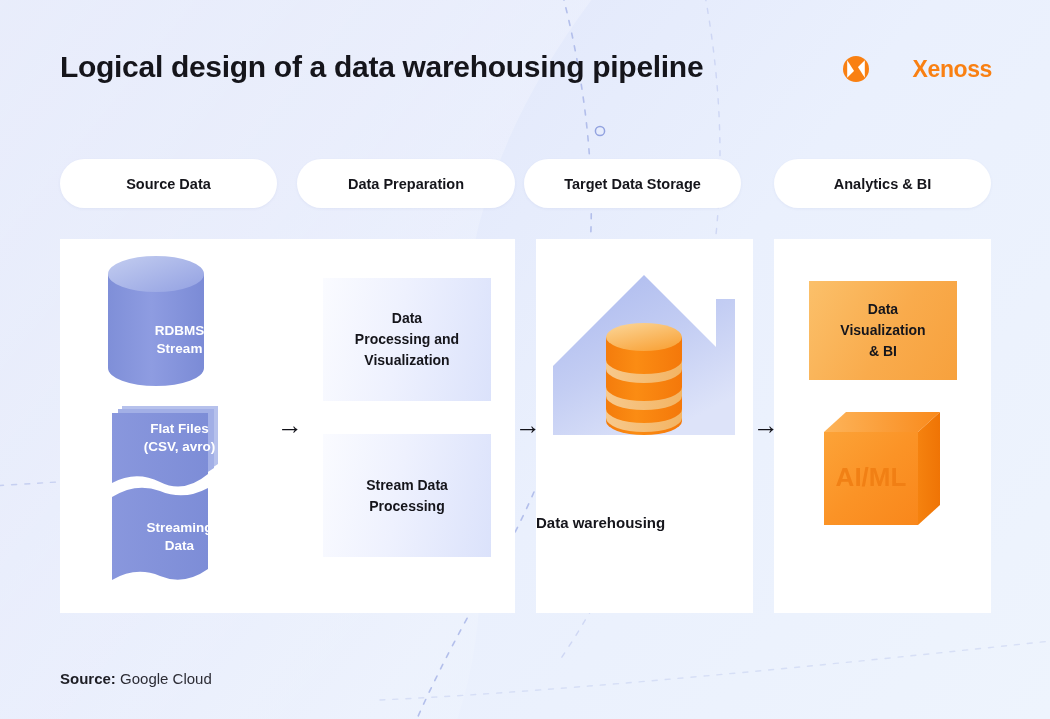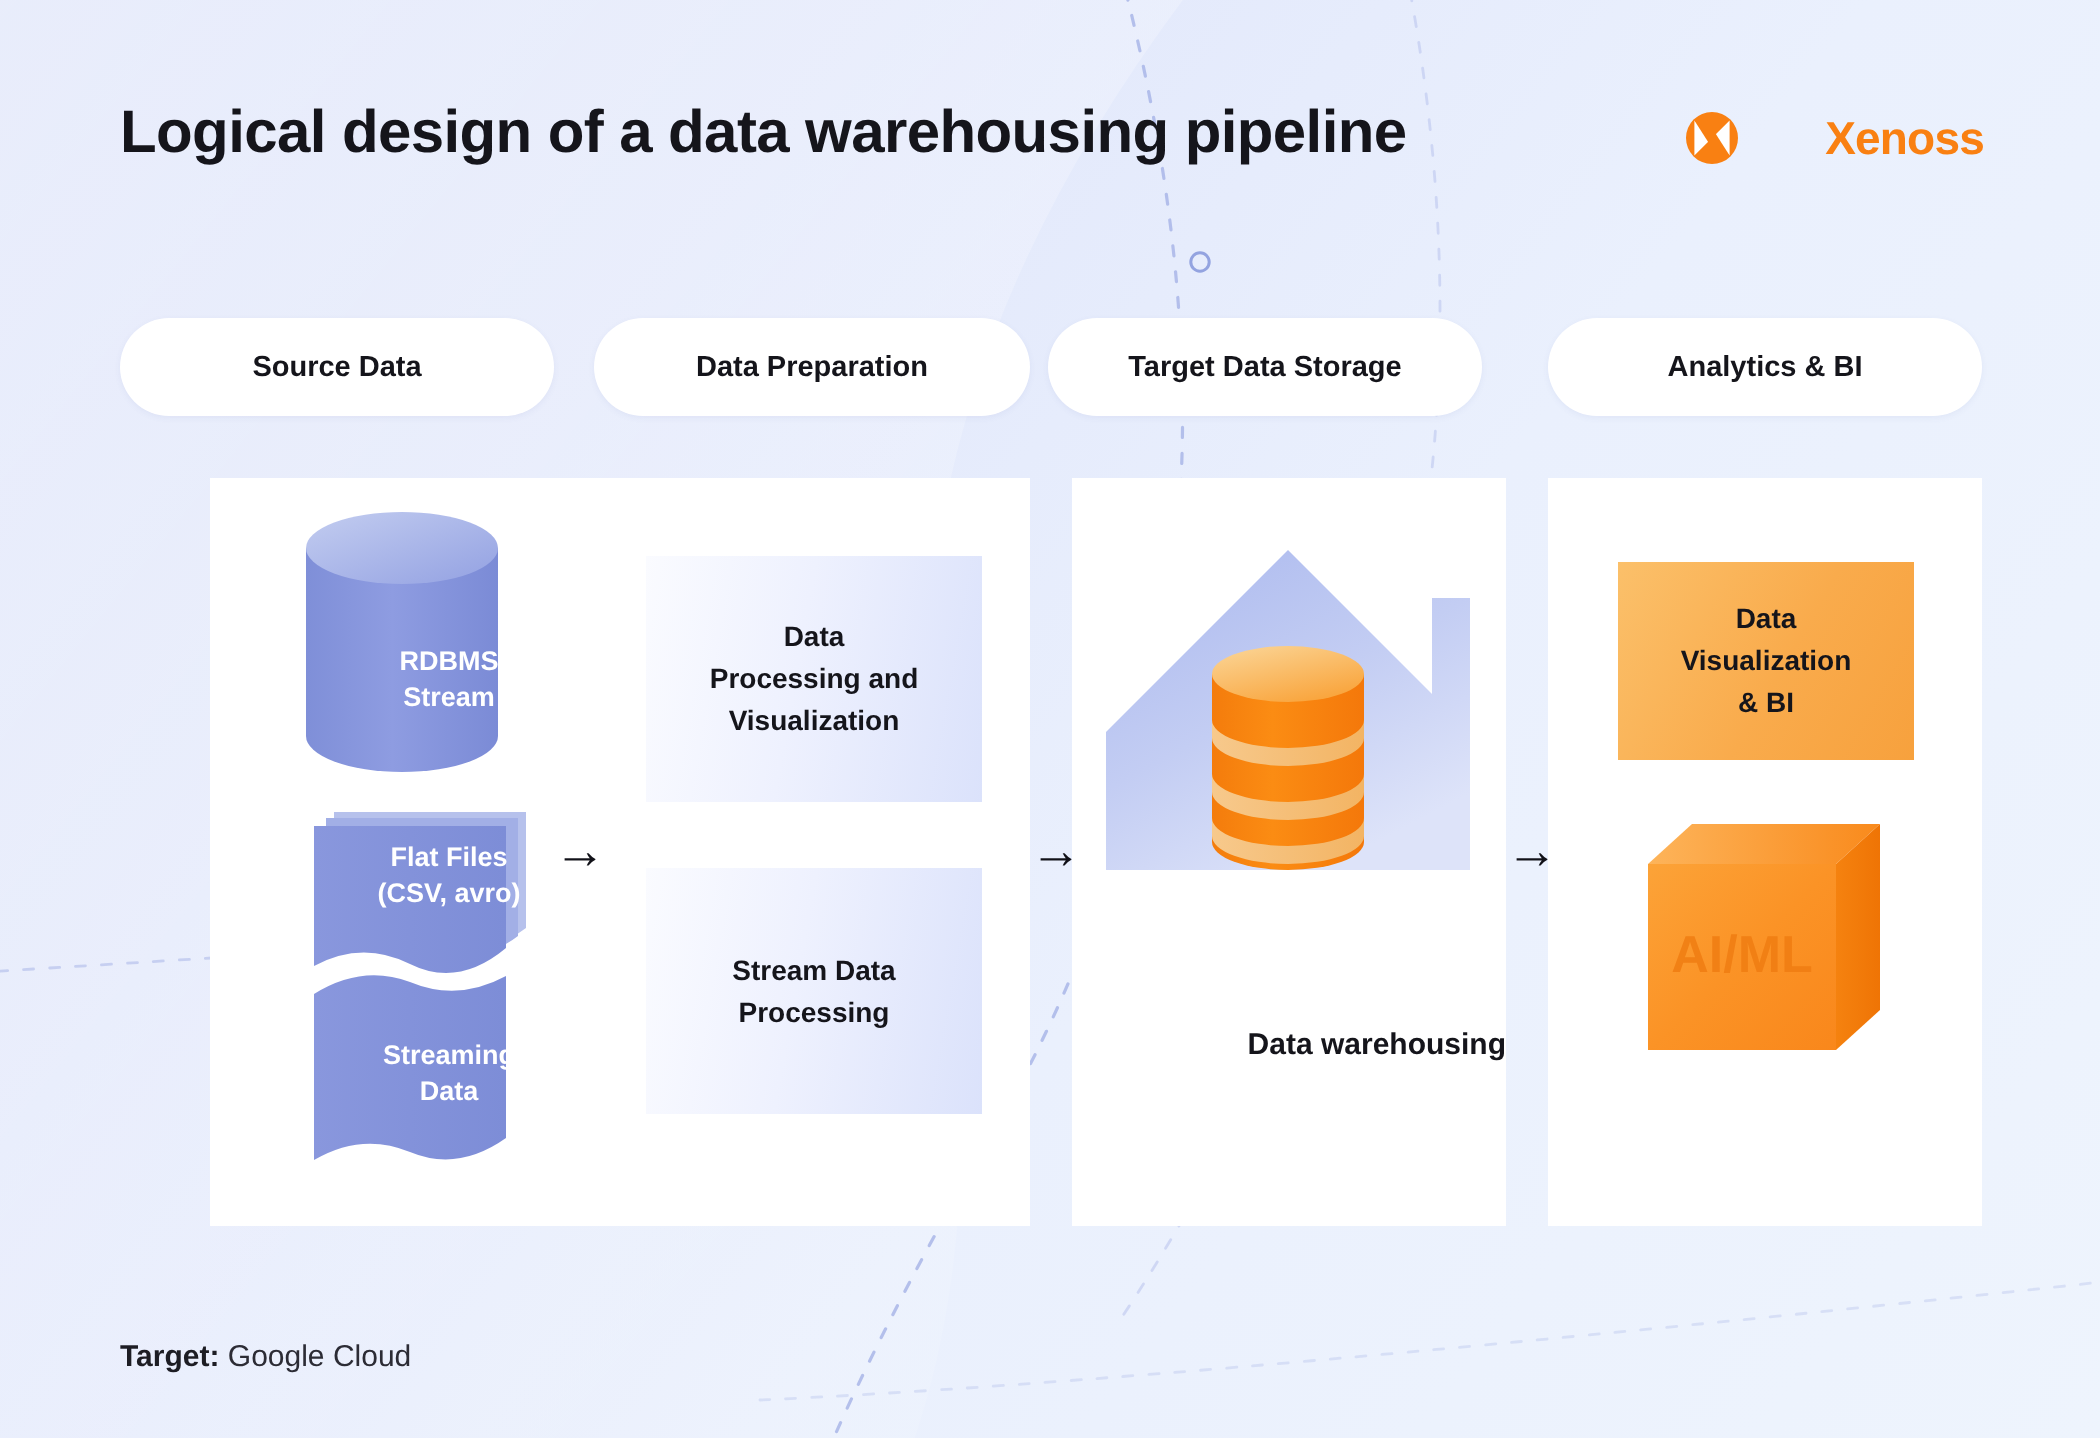--- a/index.html
+++ b/index.html
@@ -75,21 +75,21 @@
   .pill.p2 { left: 524px; width: 217px; }
   .pill.p3 { left: 774px; width: 217px; }
 
   
   .col {
     position: absolute;
     top: 239px;
     height: 374px;
     background: #ffffff;
   }
-  .col.c0 { left: 60px;  width: 239px; margin-left: 45px; }
+  .col.c0 { left: 60px;  width: 239px; }
   .col.c1 { left: 297px; width: 218px; }
   .col.c2 { left: 536px; width: 217px; }
   .col.c3 { left: 774px; width: 217px; }
 
   
   .arrow {
     position: absolute;
     top: 408px;
     width: 34px;
     height: 34px;
@@ -138,21 +138,21 @@
   }
   .prep-box.b0 { top: 39px; height: 123px; }
   .prep-box.b1 { top: 195px; height: 123px; }
 
   
   .dw-caption {
     position: absolute;
     left: 0;
     top: 275px;
     width: 217px;
-    text-align: right;
+    text-align: left;
     font-size: 15px;
     font-weight: bold;
     color: #15151b;
   }
 
   
   .viz-box {
     position: absolute;
     left: 35px;
     top: 42px;
@@ -364,17 +364,17 @@
     <span>→</span>
   </div>
   <div class="arrow a1">
     <span>→</span>
   </div>
   <div class="arrow a2">
     <span>→</span>
   </div>
 
   <div class="source">
-    <b>Target:</b>
+    <b>Source:</b>
     <span class="val">Google Cloud</span>
   </div>
 
 </div>
 
 </body></html>

